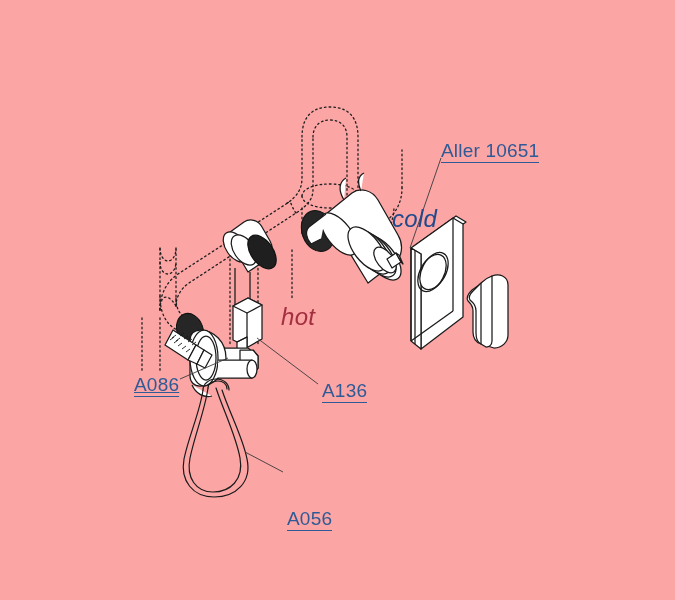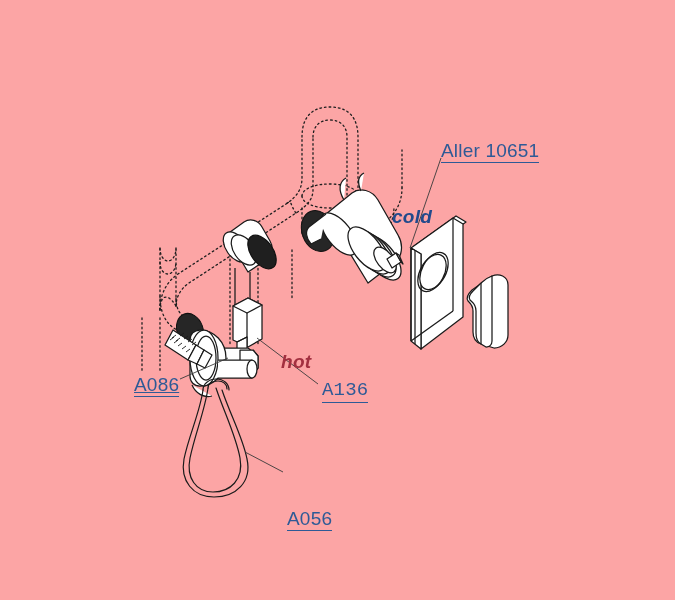--- a/index.html
+++ b/index.html
@@ -36,22 +36,22 @@
     font-weight: 400;
     color: #2e5a96;
     letter-spacing: 0.2px;
   }
   .label-part .txt {
     border-bottom: 1px solid #2e5a96;
     padding-bottom: 1px;
   }
   .label-temp {
     font-family: "Liberation Sans", sans-serif;
-    font-size: 19px;
-    font-weight: bold;
+    font-size: 24px;
+    font-weight: normal;
     font-style: italic;
     letter-spacing: 0.3px;
   }
   .temp-cold { color: #214a8c; }
   .temp-hot  { color: #a33040; }
 </style>
 </head>
 <body>
 
 <div id="stage">
@@ -220,25 +220,25 @@
   </svg>
 
   <div class="label label-part" style="left:441px; top:141px;">
     <span class="txt">Aller 10651</span>
   </div>
 
   <div class="label label-part" style="left:134px; top:375px;text-decoration:underline;">
     <span class="txt">A086</span>
   </div>
 
-  <div class="label label-part" style="left:322px; top:381px;font-family:Liberation Mono, monospace;">
+  <div class="label label-part" style="left:322px; top:381px;">
     <span class="txt">A136</span>
   </div>
 
   <div class="label label-part" style="left:287px; top:469px;margin-top:40px;">
     <span class="txt">A056</span>
   </div>
 
   <div class="label label-temp temp-cold" style="left:392px; top:207px;">cold</div>
 
-  <div class="label label-temp temp-hot" style="left:281px; top:305px;margin-top:47px;">hot</div>
+  <div class="label label-temp temp-hot" style="left:281px; top:305px;">hot</div>
 
 </div>
 
 </body></html>

